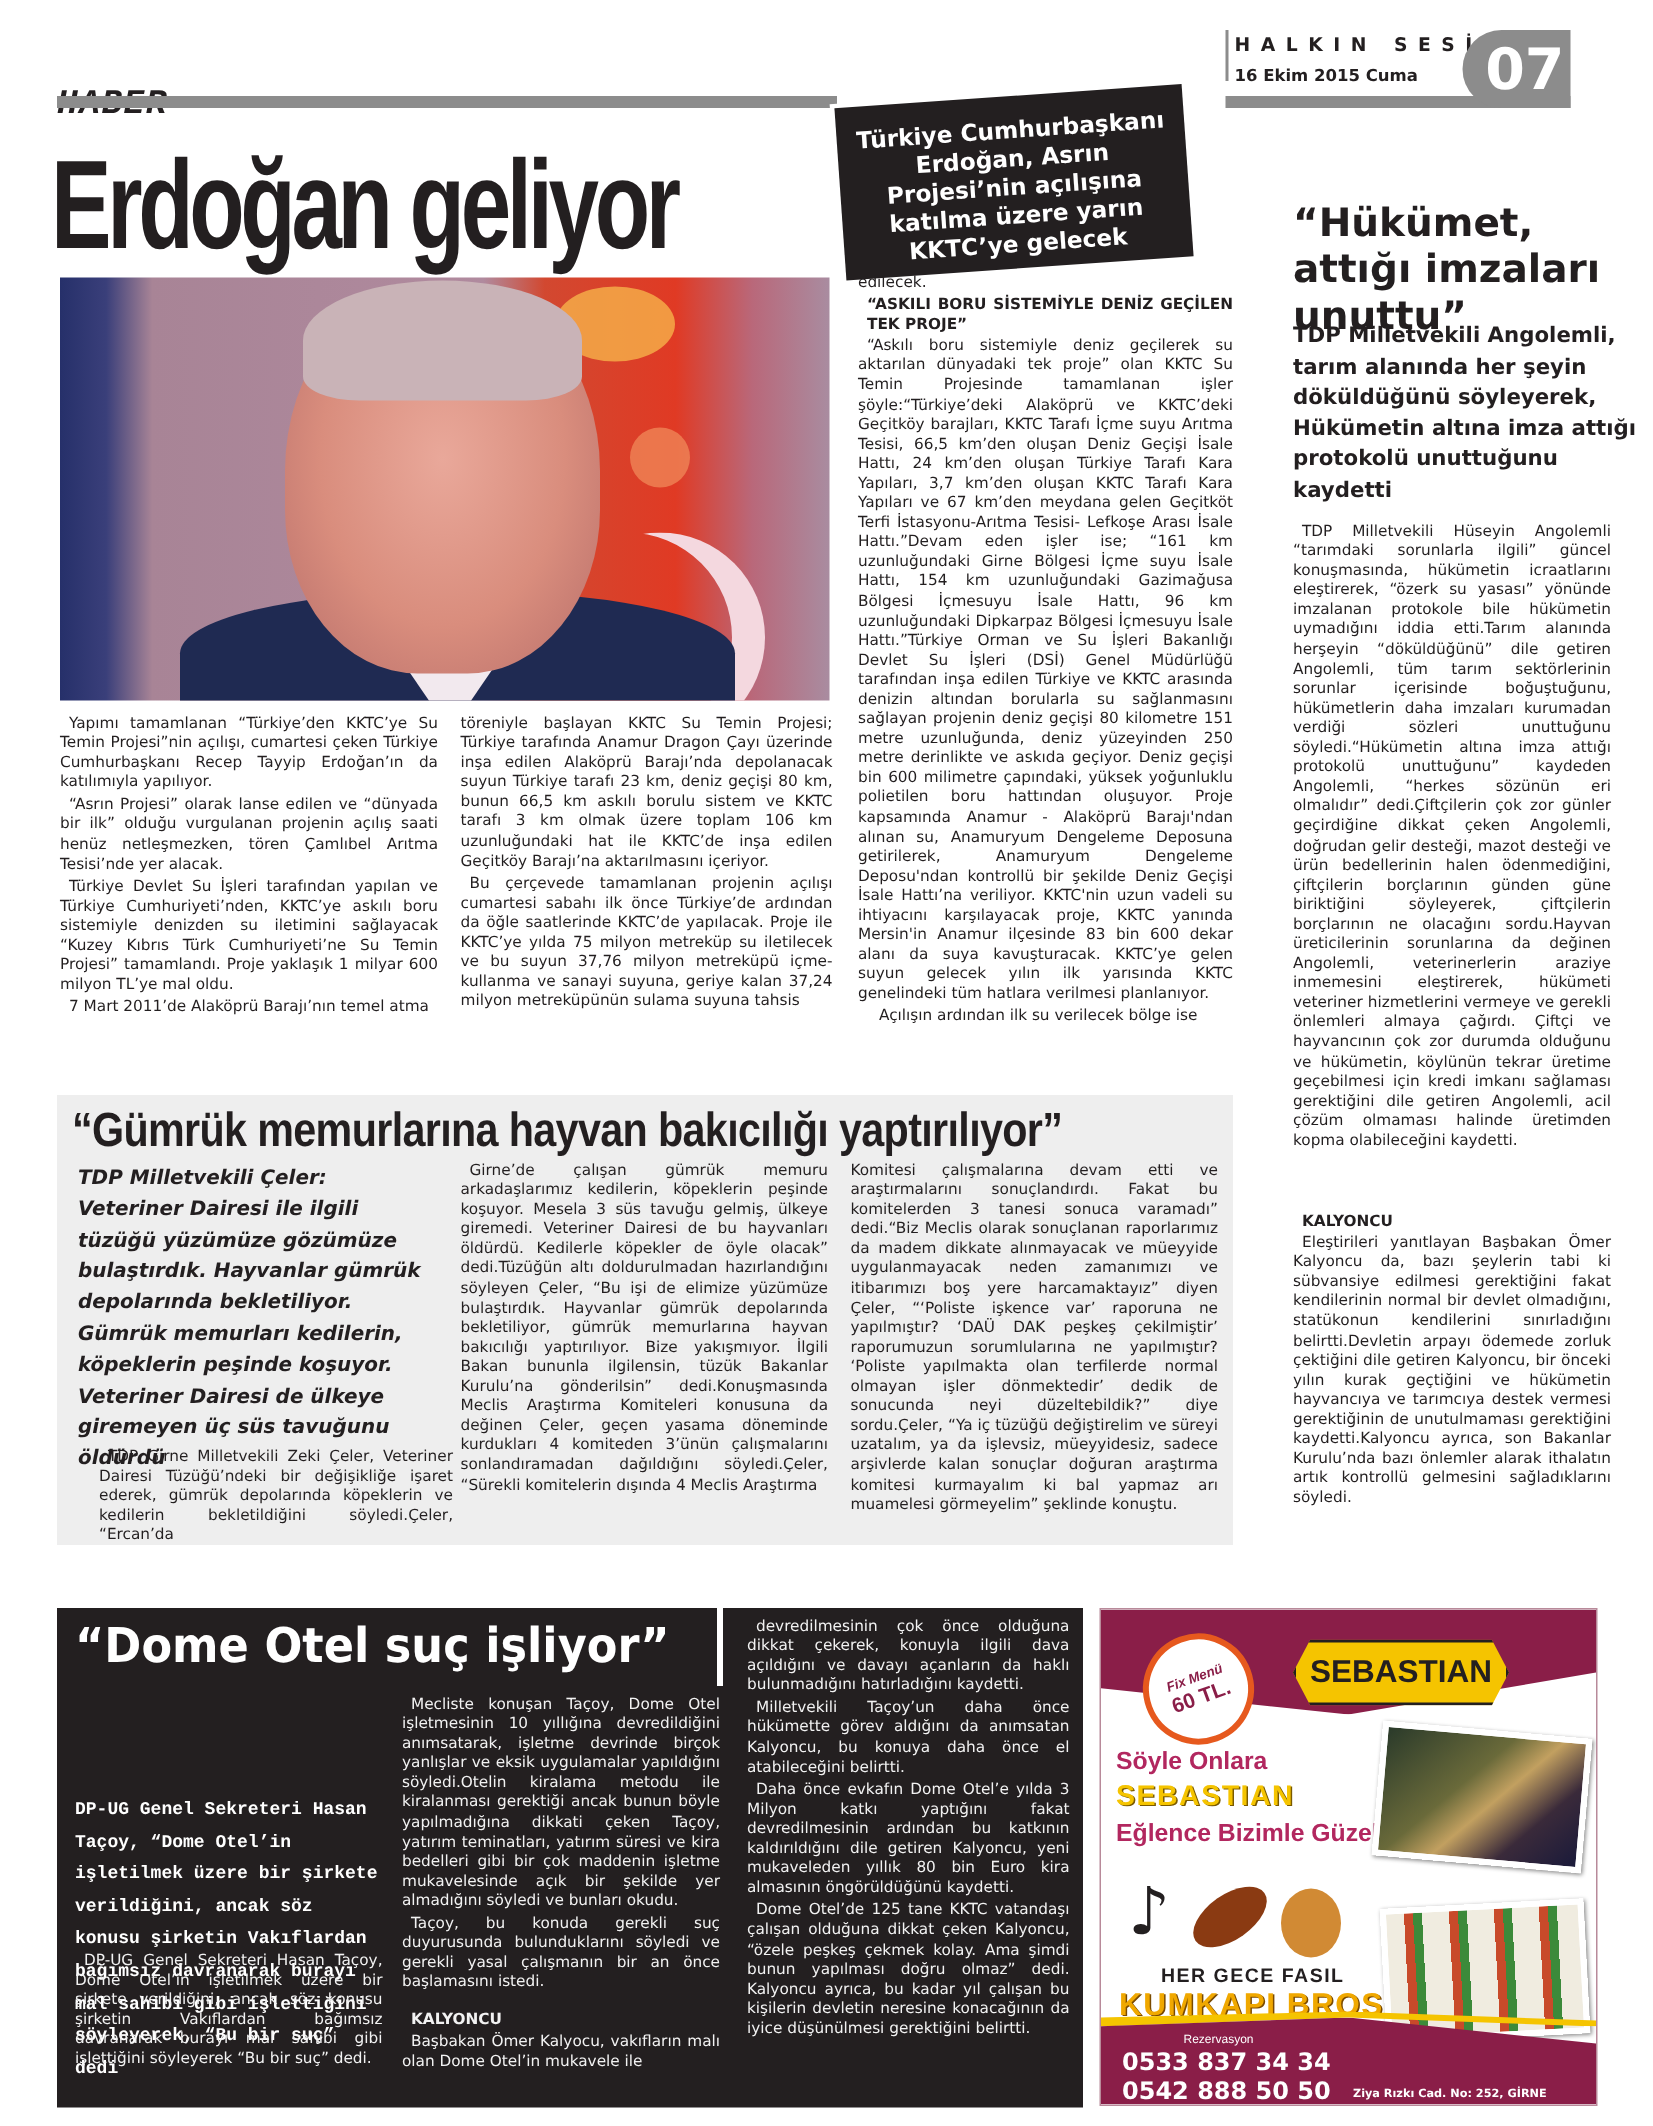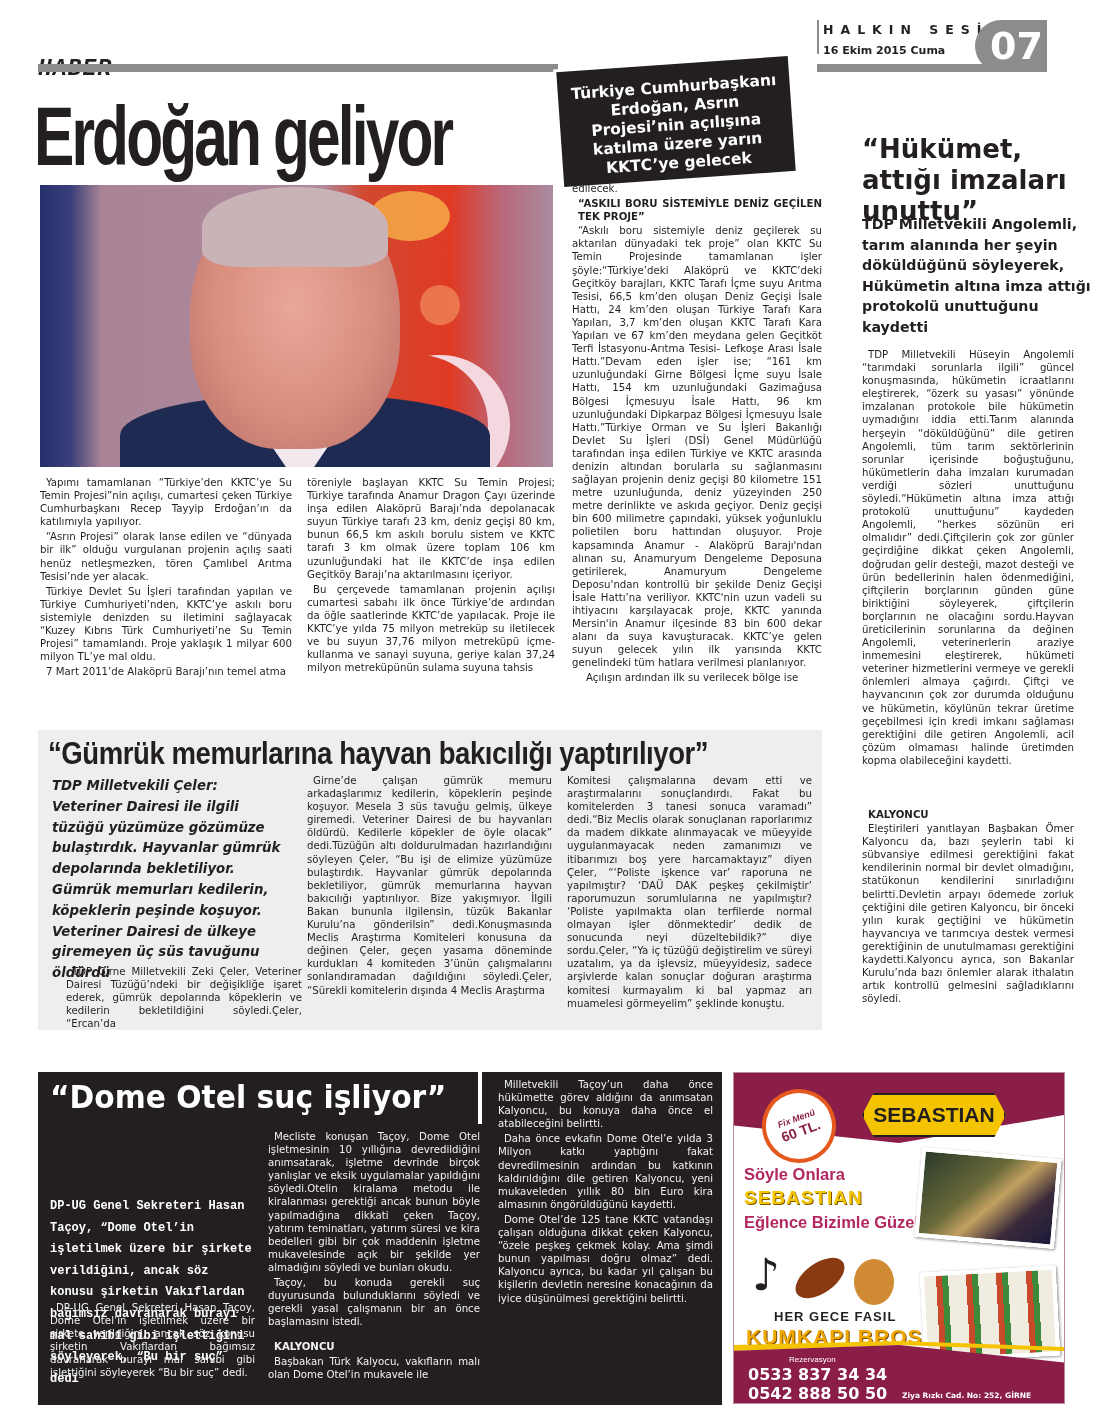--- a/index.html
+++ b/index.html
@@ -145,23 +145,24 @@
 <div class="abs dark-sep"></div>
 <div class="abs dark-deck">DP-UG Genel Sekreteri Hasan Taçoy, “Dome Otel’in işletilmek üzere bir şirkete verildiğini, ancak söz konusu şirketin Vakıflardan bağımsız davranarak burayı mal sahibi gibi işlettiğini söyleyerek, “Bu bir suç” dedi</div>
 <div class="abs col dcol d1">
   <p>DP-UG Genel Sekreteri Hasan Taçoy, Dome Otel’in işletilmek üzere bir şirkete verildiğini, ancak söz konusu şirketin Vakıflardan bağımsız davranarak burayı mal sahibi gibi işlettiğini söyleyerek “Bu bir suç” dedi.</p>
 </div>
 <div class="abs col dcol d2">
   <p>Mecliste konuşan Taçoy, Dome Otel işletmesinin 10 yıllığına devredildiğini anımsatarak, işletme devrinde birçok yanlışlar ve eksik uygulamalar yapıldığını söyledi.Otelin kiralama metodu ile kiralanması gerektiği ancak bunun böyle yapılmadığına dikkati çeken Taçoy, yatırım teminatları, yatırım süresi ve kira bedelleri gibi bir çok maddenin işletme mukavelesinde açık bir şekilde yer almadığını söyledi ve bunları okudu.</p>
   <p>Taçoy, bu konuda gerekli suç duyurusunda bulunduklarını söyledi ve gerekli yasal çalışmanın bir an önce başlamasını istedi.</p>
   <p style="height:8px"></p>
   <p class="sub">KALYONCU</p>
-  <p>Başbakan Türk Kalyocu, vakıfların malı olan Dome Otel’in mukavele ile</p>
+  <p>Başbakan Ömer Kalyocu, vakıfların malı olan Dome Otel’in mukavele ile</p>
 </div>
 <div class="abs col dcol d3">
+  <p>devredilmesinin çok önce olduğuna dikkat çekerek, konuyla ilgili dava açıldığını ve davayı açanların da haklı bulunmadığını hatırladığını kaydetti.</p>
   <p>Milletvekili Taçoy’un daha önce hükümette görev aldığını da anımsatan Kalyoncu, bu konuya daha önce el atabileceğini belirtti.</p>
   <p>Daha önce evkafın Dome Otel’e yılda 3 Milyon katkı yaptığını fakat devredilmesinin ardından bu katkının kaldırıldığını dile getiren Kalyoncu, yeni mukaveleden yıllık 80 bin Euro kira almasının öngörüldüğünü kaydetti.</p>
   <p>Dome Otel’de 125 tane KKTC vatandaşı çalışan olduğuna dikkat çeken Kalyoncu, “özele peşkeş çekmek kolay. Ama şimdi bunun yapılması doğru olmaz” dedi. Kalyoncu ayrıca, bu kadar yıl çalışan bu kişilerin devletin neresine konacağının da iyice düşünülmesi gerektiğini belirtti.</p>
 </div>
 
 <div class="abs ad">
   <div class="ad-top"></div>
   <div class="ad-circle">
     <span class="t1">Fix Menü</span>
     <span class="t2">60 TL.</span>

